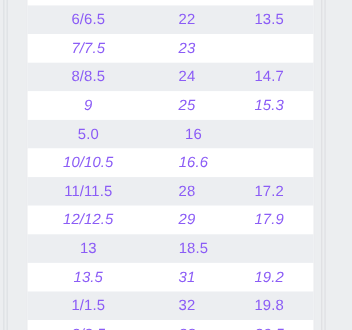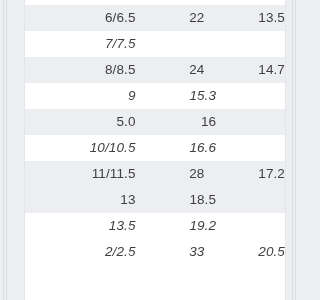--- a/index.html
+++ b/index.html
@@ -62,22 +62,22 @@
     display: flex;
     align-items: center;
     height: 26px;
     width: 100%;
     box-sizing: border-box;
   }
   .row.odd  { background: #ffffff; font-style: italic; }
   .row.even { background: #eceef1; }
 
   .cell {
-    text-align: right;
-    color: #404040;
+    text-align: center;
+    color: #8b5cf6;
     font-size: 13.5px;
     line-height: 1;
     letter-spacing: 0.1px;
     white-space: nowrap;
   }
   .cell.c0 { width: 42.5%; }
   .cell.c1 { width: 26.5%; }
   .cell.c2 { width: 31%; }
 
   
@@ -104,50 +104,63 @@
     <div class="top-hairline"></div>
     <div class="table" id="table-body">
         <div class="row odd"></div>
         <div class="row even">
           <div class="cell c0">6/6.5</div>
           <div class="cell c1">22</div>
           <div class="cell c2">13.5</div>
         </div>
         <div class="row odd">
           <div class="cell c0">7/7.5</div>
+          <div class="cell c1">23</div>
         </div>
         <div class="row even">
           <div class="cell c0">8/8.5</div>
           <div class="cell c1">24</div>
           <div class="cell c2">14.7</div>
         </div>
         <div class="row odd">
           <div class="cell c0">9</div>
+          <div class="cell c1">25</div>
           <div class="cell c2">15.3</div>
         </div>
         <div class="row even">
           <div class="cell c0">5.0</div>
           <div class="cell c2">16</div>
         </div>
         <div class="row odd">
           <div class="cell c0">10/10.5</div>
           <div class="cell c2">16.6</div>
         </div>
         <div class="row even">
           <div class="cell c0">11/11.5</div>
           <div class="cell c1">28</div>
           <div class="cell c2">17.2</div>
         </div>
+        <div class="row odd">
+          <div class="cell c0">12/12.5</div>
+          <div class="cell c1">29</div>
+          <div class="cell c2">17.9</div>
+        </div>
         <div class="row even">
           <div class="cell c0">13</div>
           <div class="cell c2">18.5</div>
         </div>
         <div class="row odd">
           <div class="cell c0">13.5</div>
+          <div class="cell c1">31</div>
           <div class="cell c2">19.2</div>
+        </div>
+        <div class="row even">
+          <div class="cell c0">1/1.5</div>
+          <div class="cell c1">32</div>
+          <div class="cell c2">19.8</div>
         </div>
         <div class="row odd">
           <div class="cell c0">2/2.5</div>
           <div class="cell c1">33</div>
           <div class="cell c2">20.5</div>
         </div>
       </div>
   </div>
 
 </div>

